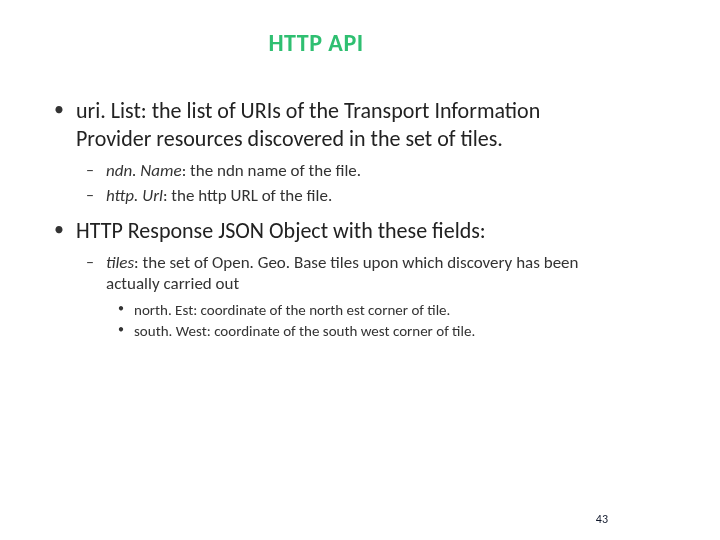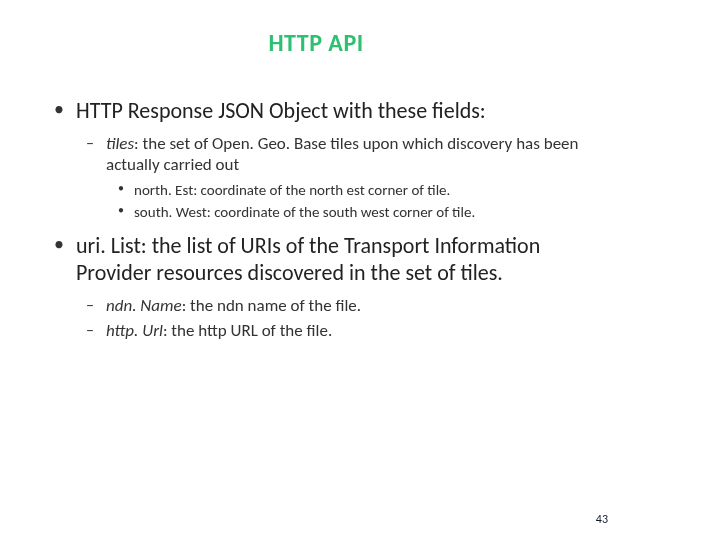--- a/index.html
+++ b/index.html
@@ -108,45 +108,45 @@
 <body>
 
 <div class="slide">
 
   <div class="title">HTTP API</div>
 
   <div class="content">
     <ul class="lvl1">
 
       <li>
+        <span>uri. List: the list of URIs of the Transport Information Provider resources discovered in the set of tiles.</span>
+        <ul class="lvl2">
+          <li>
+            <span class="italic">ndn. Name</span><span>: the ndn name of the file.</span>
+          </li>
+          <li>
+            <span class="italic">http. Url</span><span>: the http URL of the file.</span>
+          </li>
+        </ul>
+      </li>
+
+      <li>
         <span>HTTP Response JSON Object with these fields:</span>
         <ul class="lvl2">
           <li>
             <span class="italic">tiles</span><span>: the set of Open. Geo. Base tiles upon which discovery has been actually carried out</span>
             <ul class="lvl3">
               <li>
                 <span>north. Est: coordinate of the north est corner of tile.</span>
               </li>
               <li>
                 <span>south. West: coordinate of the south west corner of tile.</span>
               </li>
             </ul>
           </li>
         </ul>
       </li>
 
-      <li>
-        <span>uri. List: the list of URIs of the Transport Information Provider resources discovered in the set of tiles.</span>
-        <ul class="lvl2">
-          <li>
-            <span class="italic">ndn. Name</span><span>: the ndn name of the file.</span>
-          </li>
-          <li>
-            <span class="italic">http. Url</span><span>: the http URL of the file.</span>
-          </li>
-        </ul>
-      </li>
-
     </ul>
   </div>
 
   <div class="footer">43</div>
 </div>
 
 </body></html>

